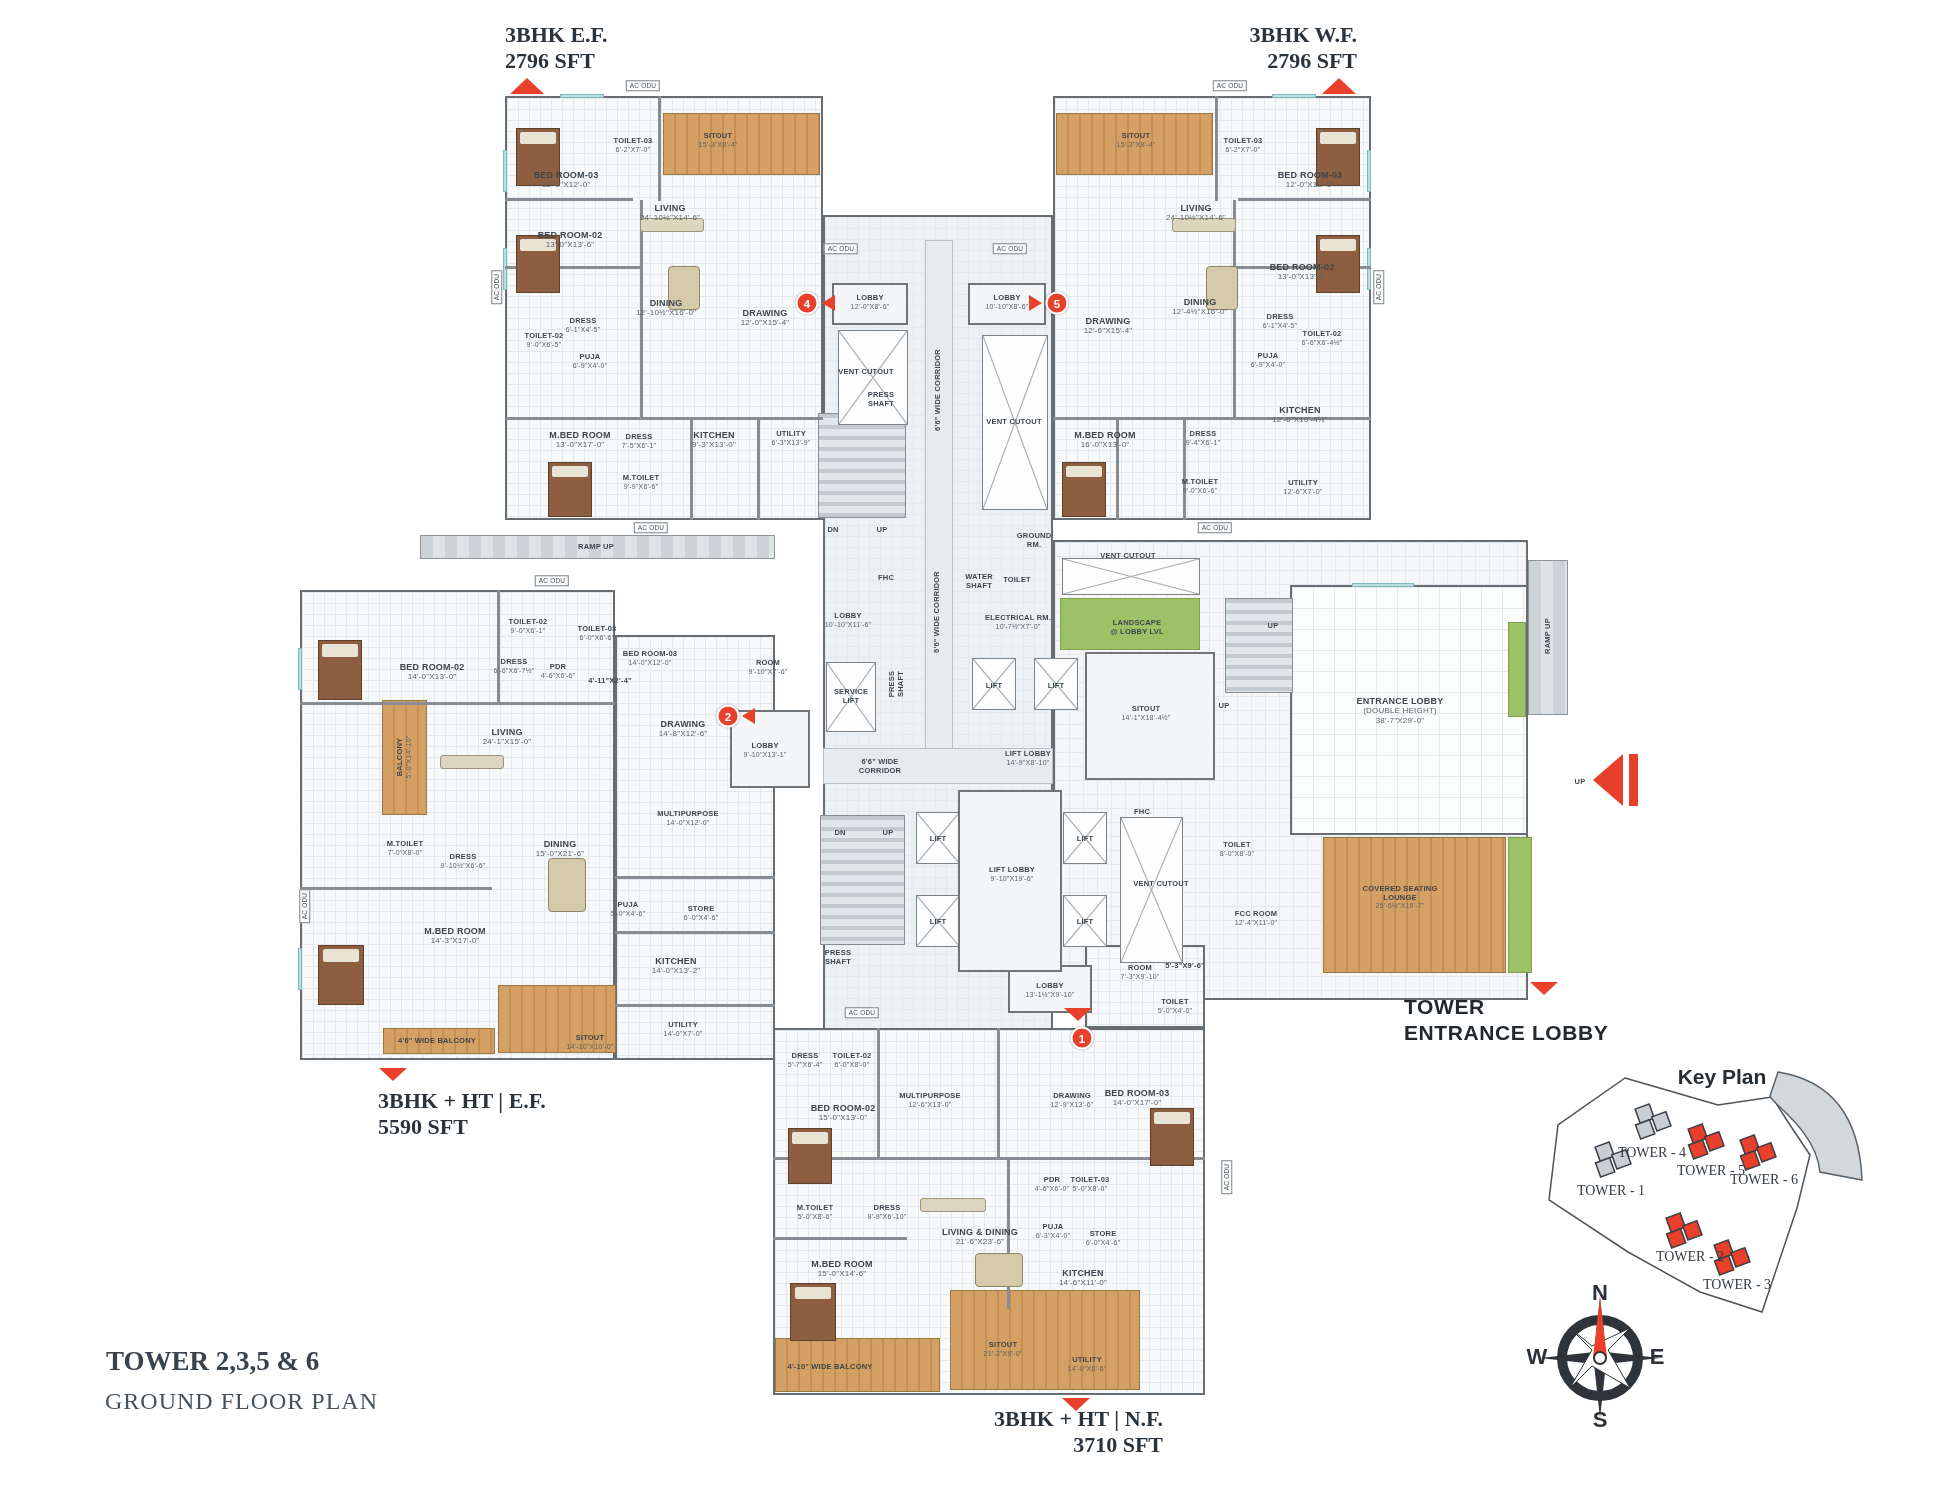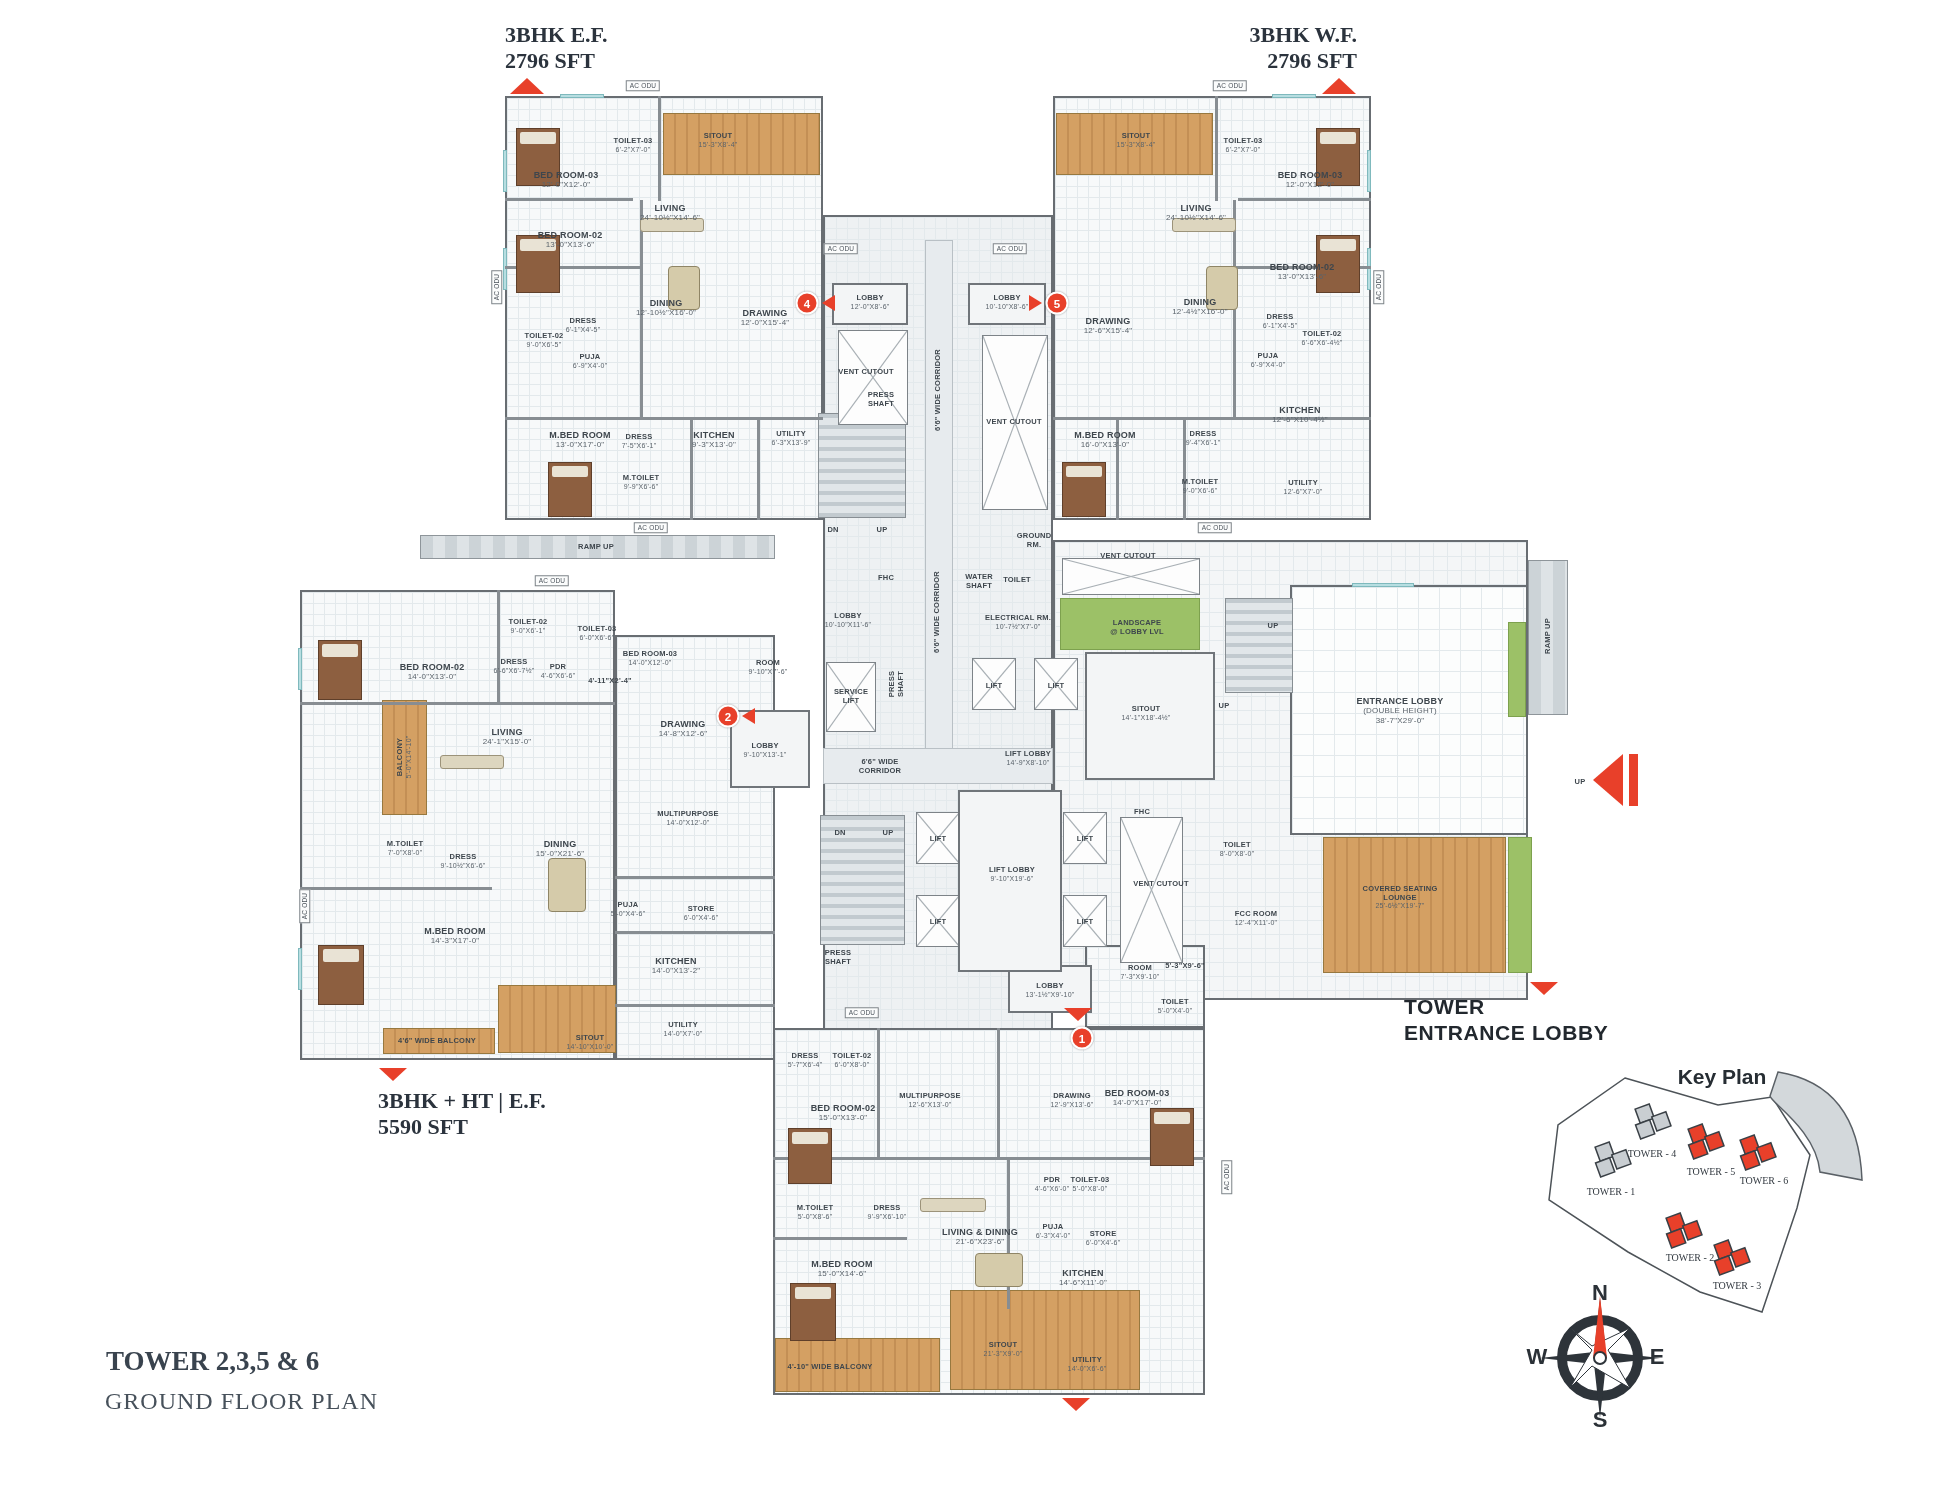--- a/index.html
+++ b/index.html
@@ -48,21 +48,21 @@
   .entry-bar{position:absolute;background:#e8402a}
   
   .anno{position:absolute;font-family:"Liberation Serif",serif;font-weight:700;font-size:22px;line-height:1.2;color:#2b333d}
   .anno.sans{font-family:"Liberation Sans",sans-serif;font-size:21px;color:#22282e;letter-spacing:.6px;font-weight:700}
   
   .tb-bar{position:absolute}
   .tb-title{position:absolute;font-family:"Liberation Serif",serif;font-weight:700;font-size:27px;color:#39434e}
   .tb-sub{position:absolute;font-family:"Liberation Serif",serif;font-weight:400;font-size:24px;color:#47515b;letter-spacing:1px}
   
   .kp-title{position:absolute;transform:translate(-50%,-50%);font-weight:700;font-size:21px;color:#262d33}
-  .kp-lbl{position:absolute;transform:translate(-50%,-50%);font-family:"Liberation Serif",serif;font-size:10px;color:#333a41;white-space:nowrap}
+  .kp-lbl{position:absolute;transform:translate(-50%,-50%);font-family:"Liberation Serif",serif;font-size:14px;color:#333a41;white-space:nowrap}
   .cmp-lbl{position:absolute;transform:translate(-50%,-50%);font-weight:700;font-size:22px;color:#2b3137}
   svg.overlay{position:absolute;overflow:visible}
 </style>
 </head>
 <body>
 
 <div id="canvas">
 
   <div class="anno" style="left:505px;top:22px">
     <div>3BHK E.F.</div>
@@ -75,20 +75,24 @@
       <div>2796 SFT</div>
   </div>
   <div class="tri up" style="left:1322px;top:78px"></div>
 
   <div class="anno" style="left:378px;top:1088px">
     <div>3BHK + HT | E.F.</div>
       <div>5590 SFT</div>
   </div>
   <div class="tri down" style="left:379px;top:1068px"></div>
 
+  <div class="anno" style="left:913px;top:1406px;width:250px;text-align:right">
+    <div>3BHK + HT | N.F.</div>
+      <div>3710 SFT</div>
+  </div>
   <div class="tri down" style="left:1062px;top:1398px"></div>
 
   <div class="anno sans" style="left:1404px;top:994px;width:224px;text-align:left;line-height:1.25">
     <div>TOWER</div>
       <div>ENTRANCE LOBBY</div>
   </div>
   <div class="tri down" style="left:1530px;top:982px"></div>
 
   <div class="entry-tri" style="left:1593px;top:754px"></div>
   <div class="entry-bar" style="left:1629px;top:754px;width:9px;height:52px"></div>

